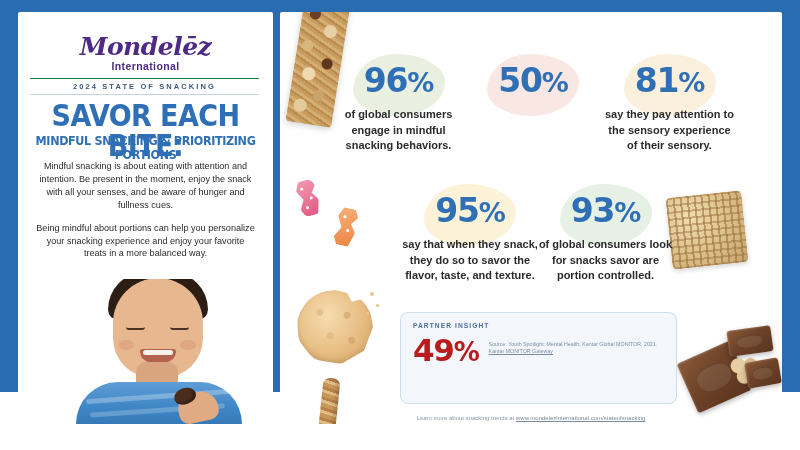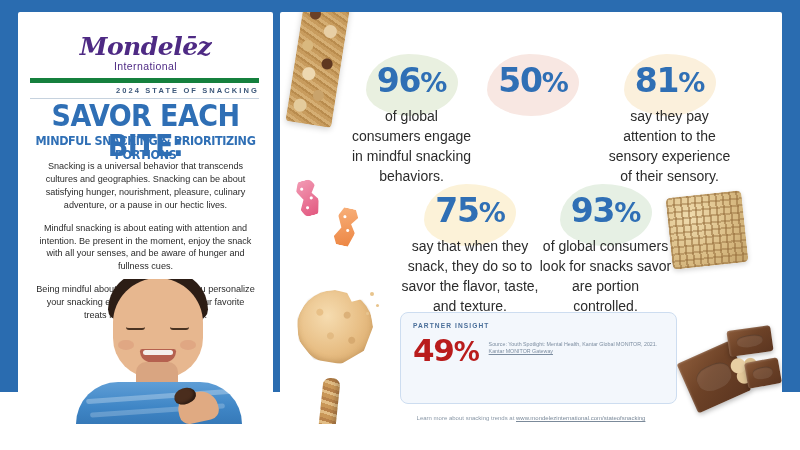--- a/index.html
+++ b/index.html
@@ -32,32 +32,32 @@
     font-style: italic;
     font-weight: bold;
     font-size: 25px;
     color: #4e2a84;
     letter-spacing: -0.5px;
     line-height: 1;
     white-space: nowrap;
   }
   #logo-international {
     font-family: "Liberation Sans", sans-serif;
-    font-weight: normal;
+    font-weight: bold;
     font-size: 10.5px;
     color: #4e2a84;
     letter-spacing: 0.4px;
     margin-top: 1px;
   }
   #banner-wrap {
     position: absolute; top: 66px; left: 12px; right: 14px;
-    border-top: 5px solid #15803d;
+    border-top: 1px solid #15803d;
     border-bottom: 1px solid #c6d2de;
     padding: 3px 0 3px 0;
-    text-align: right;
+    text-align: center;
   }
   #banner-text {
     font-size: 7.5px; font-weight: bold;
     letter-spacing: 2.1px;
     color: #3d587a;
   }
   #headline {
     position: absolute; top: 88px; left: 0; width: 100%;
     text-align: center;
     font-family: "DejaVu Sans", sans-serif;
@@ -202,26 +202,27 @@
     font-weight: bold;
     font-size: 33px;
     color: #2f6fb5;
     letter-spacing: -1.2px;
     line-height: 1.25;
   }
   .stat .pct .sym { font-size: 27px; }
   .stat .desc {
     position: relative; z-index: 1;
     margin-top: 6px;
-    font-size: 14px;
+    font-size: 11px;
     line-height: 1.42;
     color: #2b2b2b;
-  }
-
-  #stat-96 { left: 69px;  top: 48px;  width: 125px; }
+    font-weight: bold;
+  }
+
+  #stat-96 { left: 56px;  top: 48px;  width: 125px; }
   #stat-79 { left: 188px; top: 48px;  width: 130px; }
   #stat-81 { left: 322px; top: 48px;  width: 135px; }
   #stat-95 { left: 120px; top: 178px; width: 140px; }
   #stat-69 { left: 258px; top: 178px; width: 135px; }
 
   
   #partner-insight {
     position: absolute;
     left: 120px; top: 300px;
     width: 277px; height: 92px;
@@ -389,21 +390,20 @@
     </div>
 
     <div id="banner-wrap">
       <div id="banner-text">2024 STATE OF SNACKING</div>
     </div>
 
     <div id="headline">SAVOR EACH BITE:</div>
     <div id="subheadline">MINDFUL SNACKING &amp; PRIORITIZING PORTIONS</div>
 
     <div id="body-copy">
-      <p>Snacking is a universal behavior that transcends cultures and geographies. Snacking can be about satisfying hunger, nourishment, pleasure, culinary adventure, or a pause in our hectic lives.</p>
       <p>Mindful snacking is about eating with attention and intention. Be present in the moment, enjoy the snack with all your senses, and be aware of hunger and fullness cues.</p>
       <p>Being mindful about portions can help you personalize your snacking experience and enjoy your favorite treats in a more balanced way.</p>
     </div>
 
     <div id="boy-photo">
       <div class="boy-hair"></div>
       <div class="boy-head"></div>
       <div class="boy-cheek l"></div>
       <div class="boy-cheek r"></div>
       <div class="boy-eye l"></div>
@@ -450,21 +450,21 @@
     </div>
 
     <div class="stat" id="stat-81">
       <div class="blob" style="background:#fbf0dc"></div>
       <div class="pct"><span>81</span><span class="sym">%</span></div>
       <div class="desc">say they pay attention to the sensory experience of their sensory.</div>
     </div>
 
     <div class="stat" id="stat-95">
       <div class="blob" style="background:#fcf2d8"></div>
-      <div class="pct"><span>75</span><span class="sym">%</span></div>
+      <div class="pct"><span>95</span><span class="sym">%</span></div>
       <div class="desc">say that when they snack, they do so to savor the flavor, taste, and texture.</div>
     </div>
 
     <div class="stat" id="stat-69">
       <div class="blob" style="background:#e6f0e4"></div>
       <div class="pct"><span>93</span><span class="sym">%</span></div>
       <div class="desc">of global consumers look for snacks savor are portion controlled.</div>
     </div>
 
     <div id="partner-insight">

